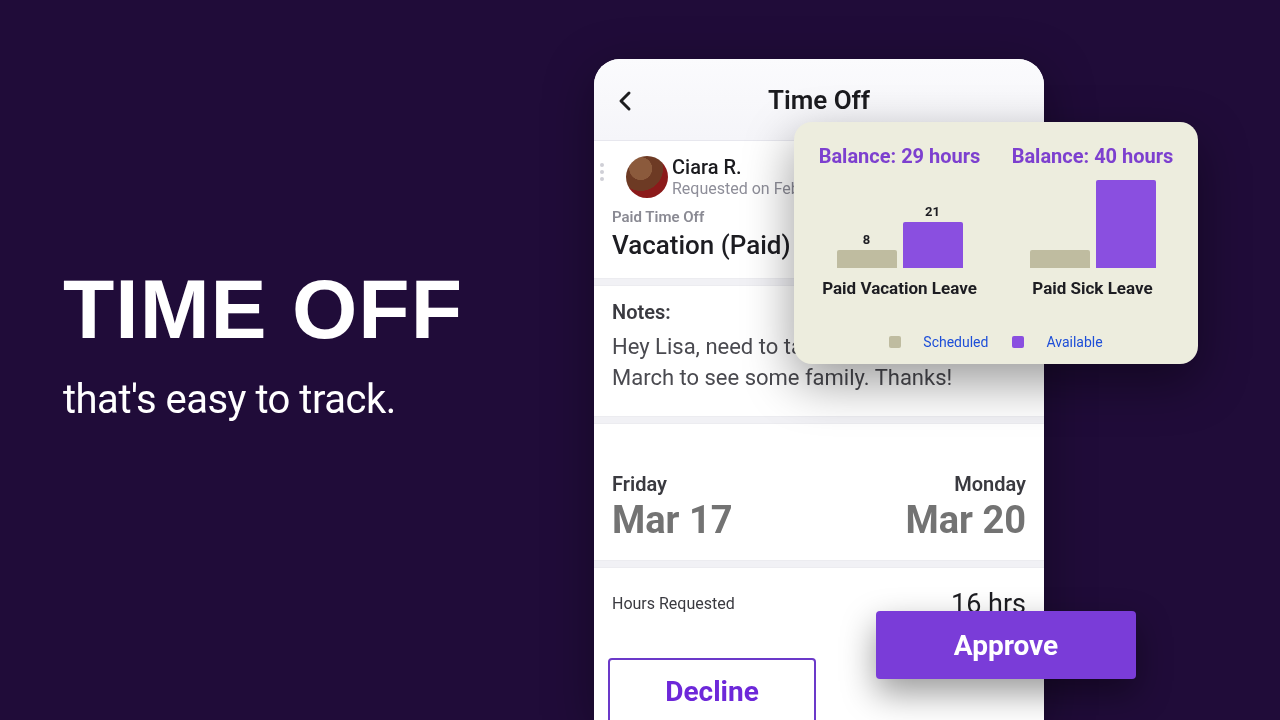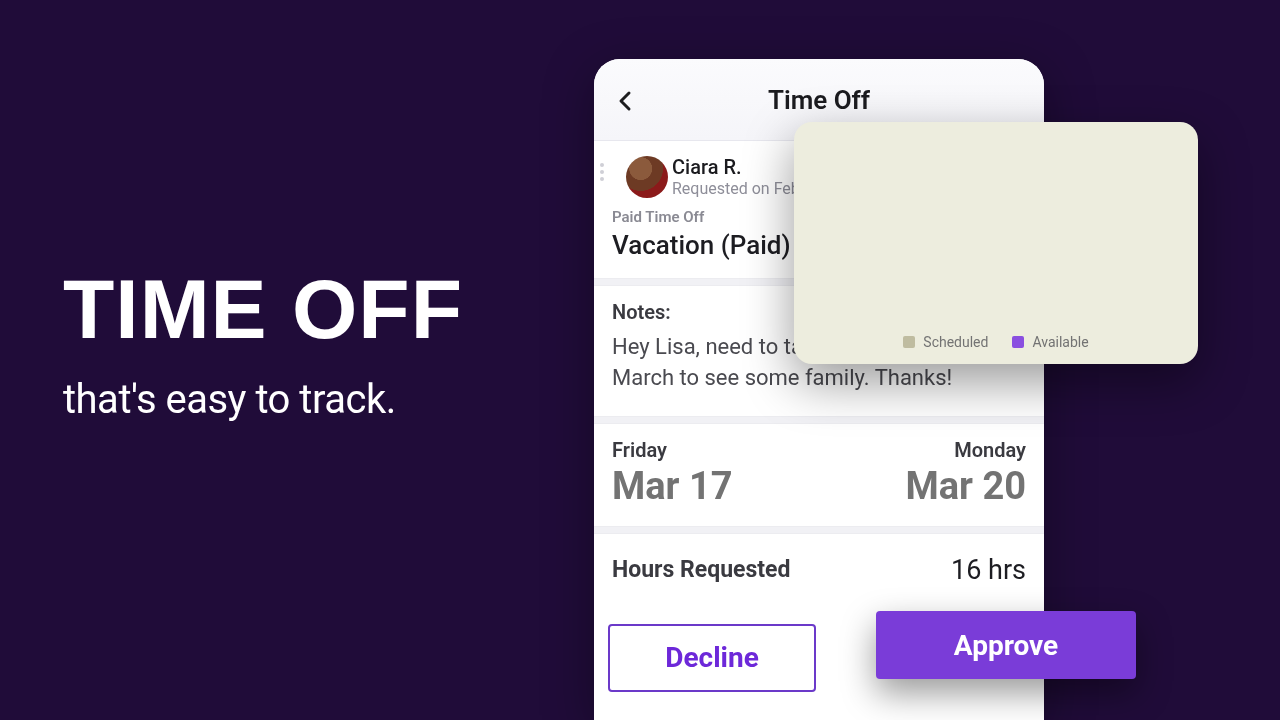--- a/index.html
+++ b/index.html
@@ -75,28 +75,28 @@
     .req-when{ font-size: 16px; color:#8e8e99; }
 
     .pto-block{ padding: 4px 18px 18px 18px; }
     .pto-label{ font-size: 15px; color:#8a8a93; font-weight:600; }
     .pto-value{ font-size: 26px; color:#1d1d22; font-weight:500; margin-top:4px; }
 
     .notes-block{ padding: 14px 18px 22px 18px; }
     .notes-label{ font-size:20px; color:#3a3a40; font-weight:600; margin-bottom:8px; }
     .notes-text{ font-size:22px; color:#4a4a50; line-height:1.4; }
 
-    .dates{ display:flex; justify-content:space-between; padding: 14px 18px 18px 18px; }
+    .dates{ display:flex; justify-content:space-between; padding: 14px 18px 18px 18px; margin-top: 34px; }
     .date-col{ }
     .date-col.right{ text-align:right; }
     .day{ font-size:20px; color:#3a3a40; font-weight:600; }
     .date{ font-size:38px; color:#737373; font-weight:700; margin-top:2px; }
 
     .hours-row{ display:flex; justify-content:space-between; align-items:center; padding: 20px 18px; }
-    .hours-label{ font-size:23px; color:#3a3a40; font-weight:700; }
+    .hours-label{ font-size:16px; color:#3a3a40; font-weight:400; }
     .hours-val{ font-size:27px; color:#1d1d22; font-weight:400; }
 
     .actions{ display:flex; gap:10px; padding: 18px 14px 0 14px; }
     .btn{ flex:1; height:68px; font-size:28px; font-weight:700; border-radius:4px; display:flex;align-items:center;justify-content:center; cursor:pointer; }
     .btn-decline{ background:#fff; border:2px solid #6b39c9; color:#6d28d9; }
 
     
     .approve-outer{ position:absolute; left:876px; top:611px; width:260px; height:68px; background:#7a3cd8; color:#fff; font-size:28px; font-weight:700; display:flex;align-items:center;justify-content:center; border-radius:4px; box-shadow:0 14px 34px rgba(0,0,0,0.4); z-index:30; cursor:pointer;}
 
     
@@ -118,21 +118,21 @@
     .bal-col{ flex:1; display:flex; flex-direction:column; align-items:center; }
     .bal-title{ color:#7d40cf; font-size:20px; font-weight:700; text-align:center; line-height:1.2; }
     .chart-area{ position:relative; height:90px; width:100%; display:flex; align-items:flex-end; justify-content:center; gap:6px; margin-top:10px; }
     .bar{ width:60px; border-radius:2px 2px 0 0; position:relative; }
     .bar.sched{ background:#bfbca0; }
     .bar.avail{ background:#8a4fe0; }
     .bar-label{ position:absolute; top:-18px; left:0; right:0; text-align:center; font-size:13px; font-weight:700; color:#1d1d22; }
     .cat-label{ margin-top:10px; font-size:17px; font-weight:700; color:#1d1d22; text-align:center; }
 
     .legend{ display:flex; justify-content:center; gap:24px; margin-top:8px; }
-    .legend-item{ display:flex; align-items:center; gap:8px; font-size:14px; color:#737373; }
+    .legend-item{ display:flex; align-items:center; gap:22px; font-size:14px; color:#1d4ed8; }
     .swatch{ width:12px; height:12px; border-radius:2px; }
     .swatch.sched{ background:#bfbca0; }
     .swatch.avail{ background:#8a4fe0; }
   </style>
 </head>
 <body>
 
 <div class="hero">
   <div class="hero-title">TIME OFF</div>
   <div class="hero-sub">that's easy to track.</div>
@@ -197,20 +197,40 @@
     <div class="btn btn-decline">Decline</div>
 
     <div style="flex:1"></div>
   </div>
 </div>
 
 <div class="approve-outer">Approve</div>
 
 <div class="balance-card">
   <div class="bal-cols">
+      <div class="bal-col">
+        <div class="bal-title">Balance: 29 hours</div>
+        <div class="chart-area">
+          <div class="bar sched" style="height: 17.6px;">
+            <div class="bar-label">8</div>
+          </div>
+          <div class="bar avail" style="height: 46.2px;">
+            <div class="bar-label">21</div>
+          </div>
+        </div>
+        <div class="cat-label">Paid Vacation Leave</div>
+      </div>
+      <div class="bal-col">
+        <div class="bal-title">Balance: 40 hours</div>
+        <div class="chart-area">
+          <div class="bar sched" style="height: 17.6px;"></div>
+          <div class="bar avail" style="height: 88px;"></div>
+        </div>
+        <div class="cat-label">Paid Sick Leave</div>
+      </div>
     </div>
   <div class="legend">
     <div class="legend-item">
         <span class="swatch sched"></span>
         <span>Scheduled</span>
       </div>
     <div class="legend-item">
         <span class="swatch avail"></span>
         <span>Available</span>
       </div>

